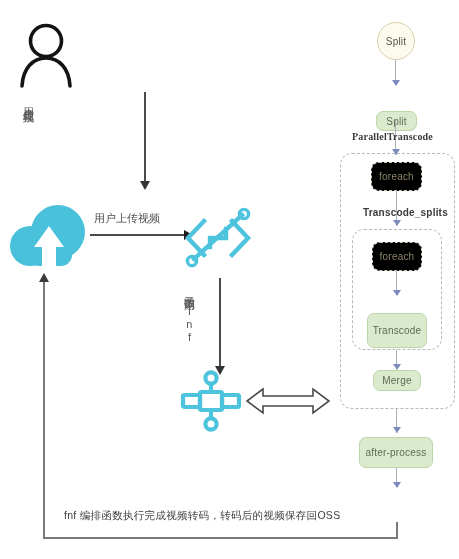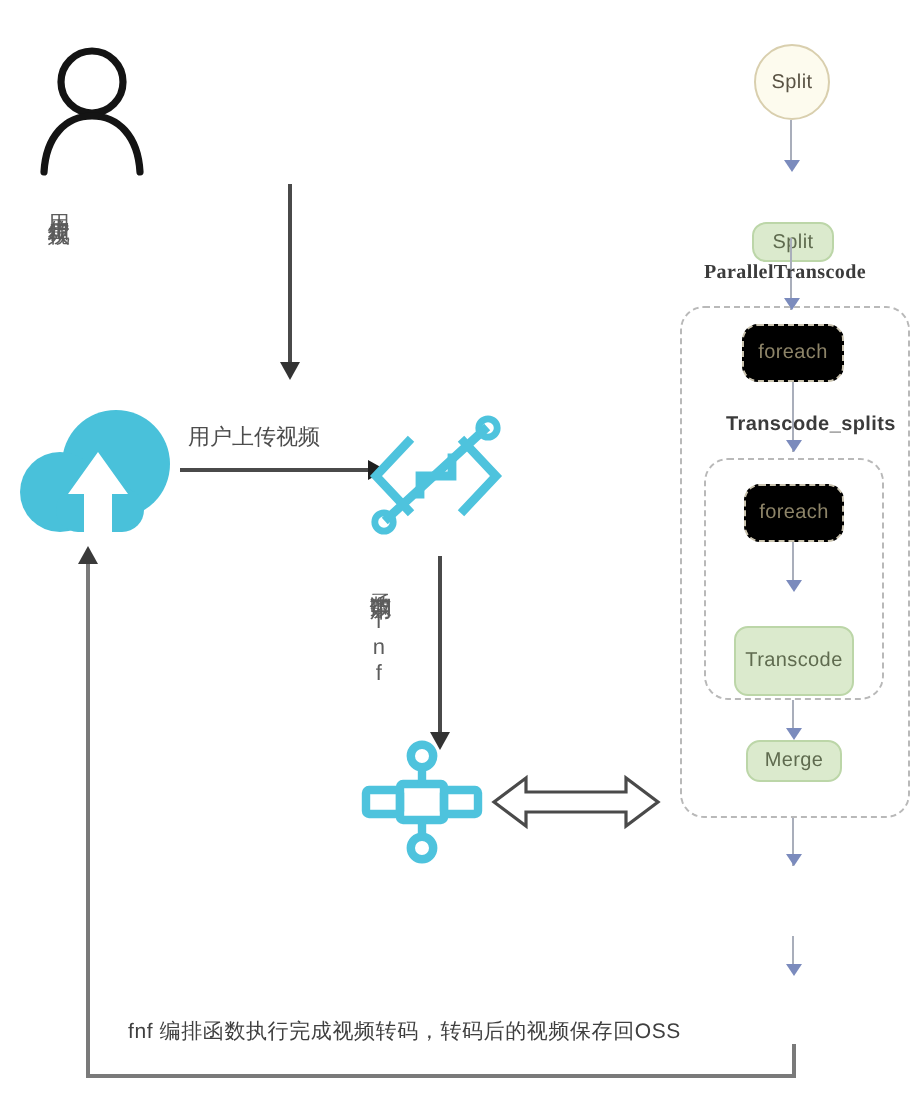--- a/index.html
+++ b/index.html
@@ -214,20 +214,21 @@
   <div class="node node-task" style="left:367px;top:297px;width:60px;height:35px;margin-top:16px;">Transcode</div>
 
   <div class="conn" style="left:396px;top:350px;height:18px;"></div>
   <div class="conn-head" style="left:393px;top:364px;"></div>
 
   <div class="node node-task" style="left:373px;top:370px;width:48px;height:21px;">Merge</div>
 
   <div class="conn" style="left:396px;top:409px;height:24px;"></div>
   <div class="conn-head" style="left:393px;top:427px;"></div>
 
+  <div class="node node-task" style="left:359px;top:437px;width:74px;height:31px;">after-process</div>
 
   <div class="conn" style="left:396px;top:468px;height:18px;"></div>
   <div class="conn-head" style="left:393px;top:482px;"></div>
 
 
   <div class="greyline" style="left:396px;top:522px;width:1.6px;height:17px;"></div>
   <div class="greyline" style="left:43px;top:537px;width:355px;height:1.6px;"></div>
   <div class="greyline" style="left:43px;top:281px;width:1.6px;height:257px;"></div>
   <div class="darkhead-up" style="left:39px;top:273px;"></div>
 

